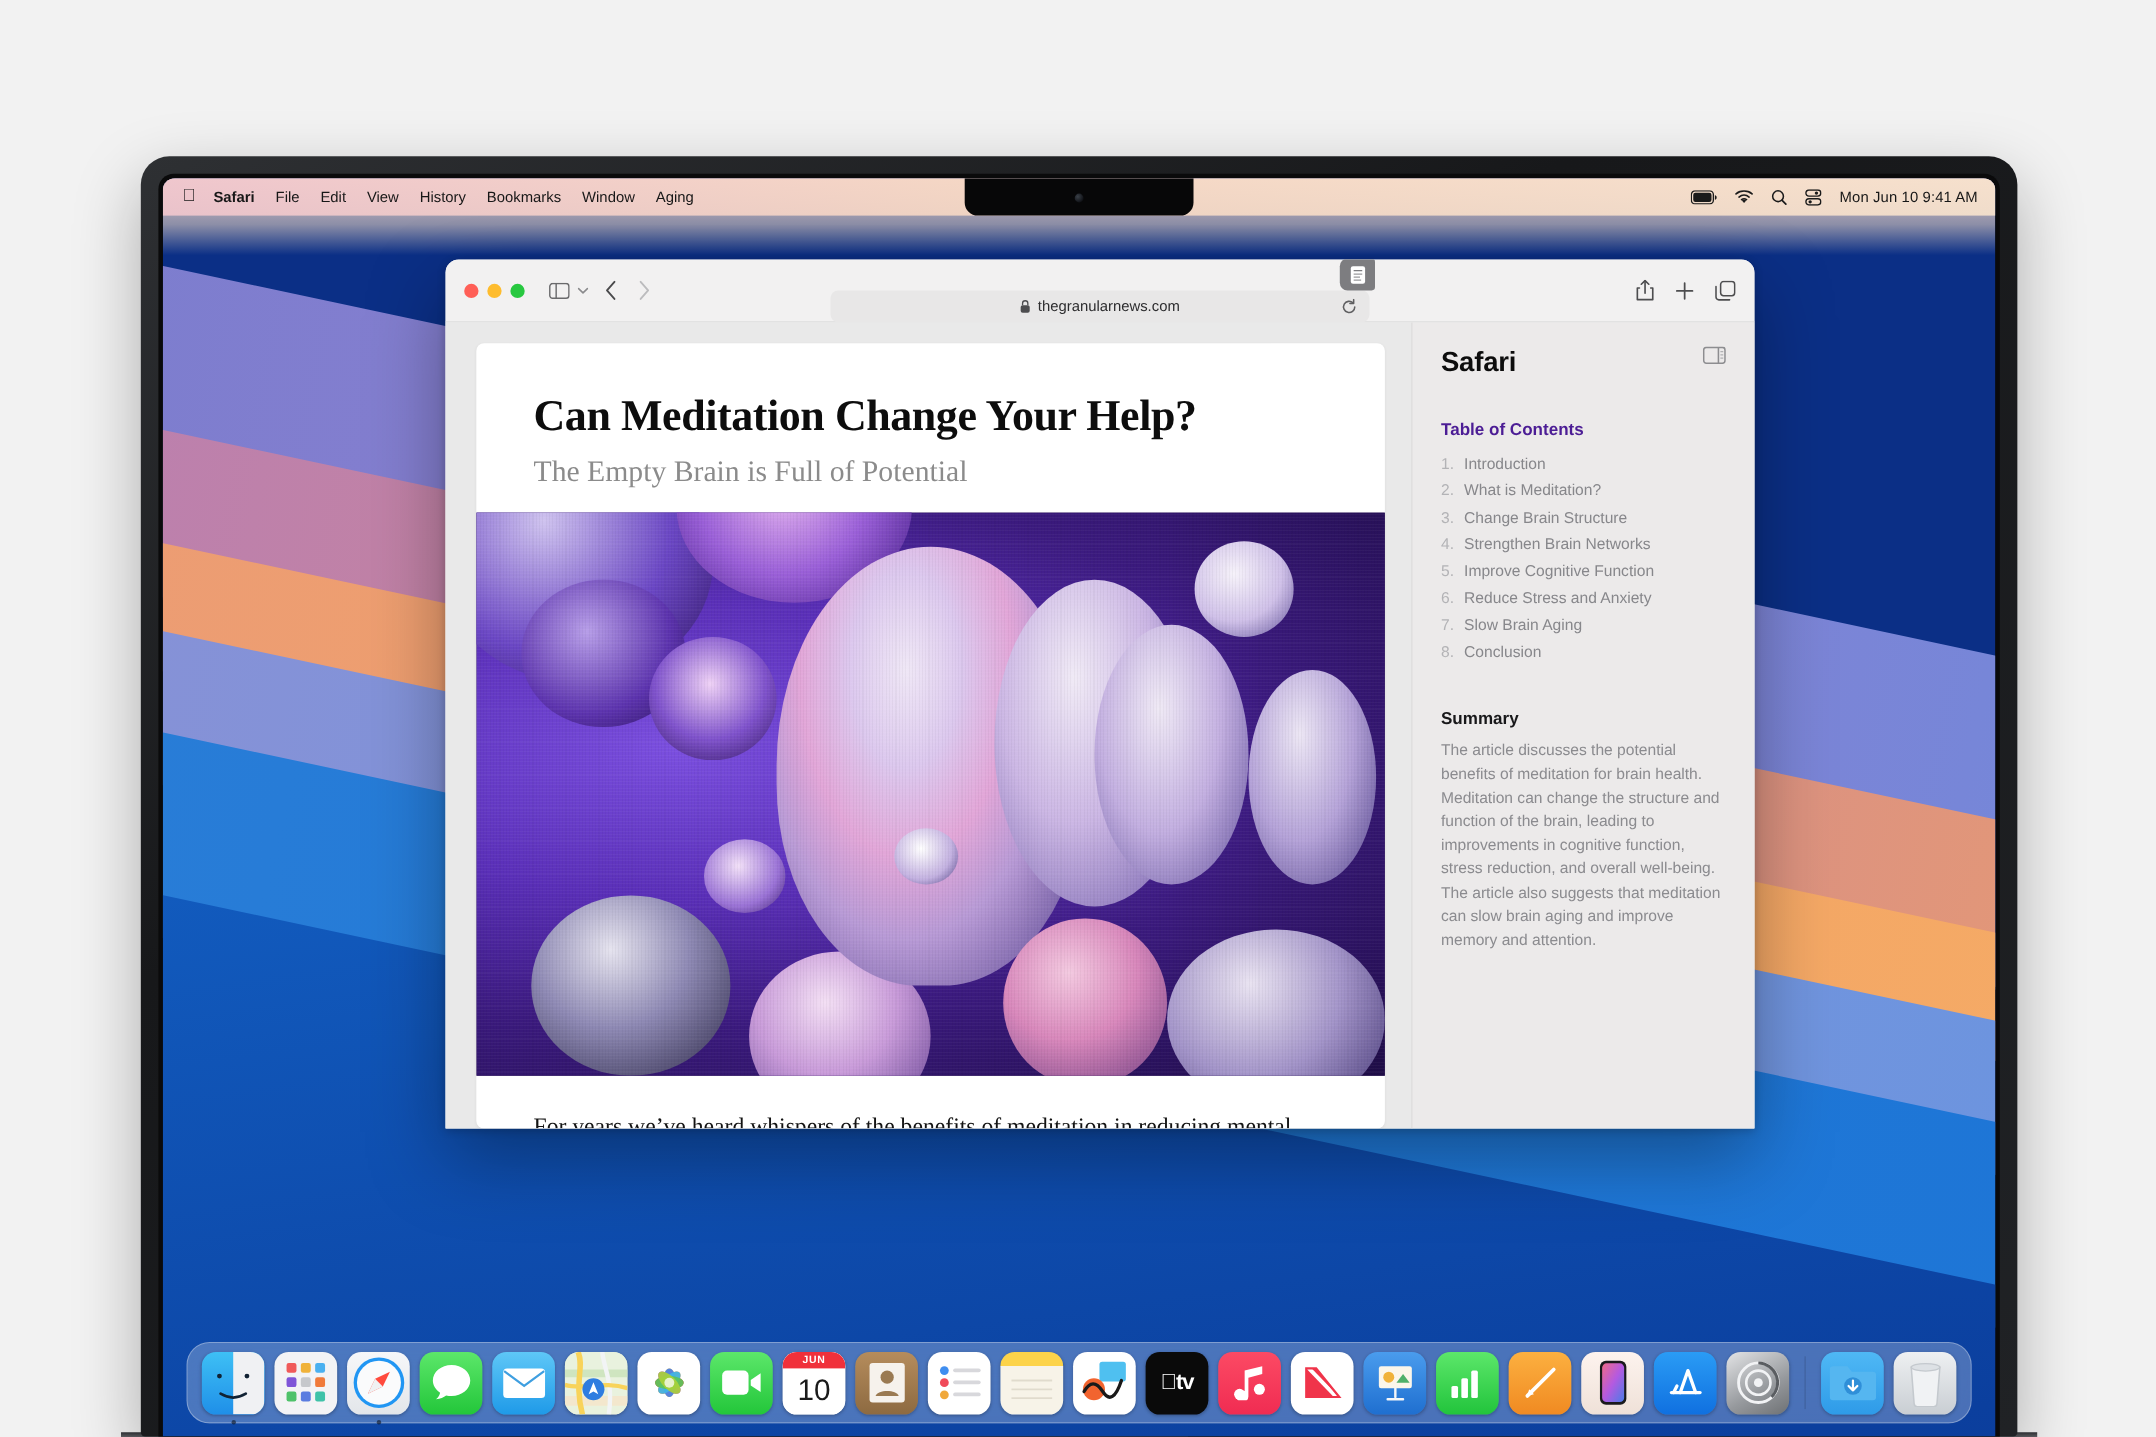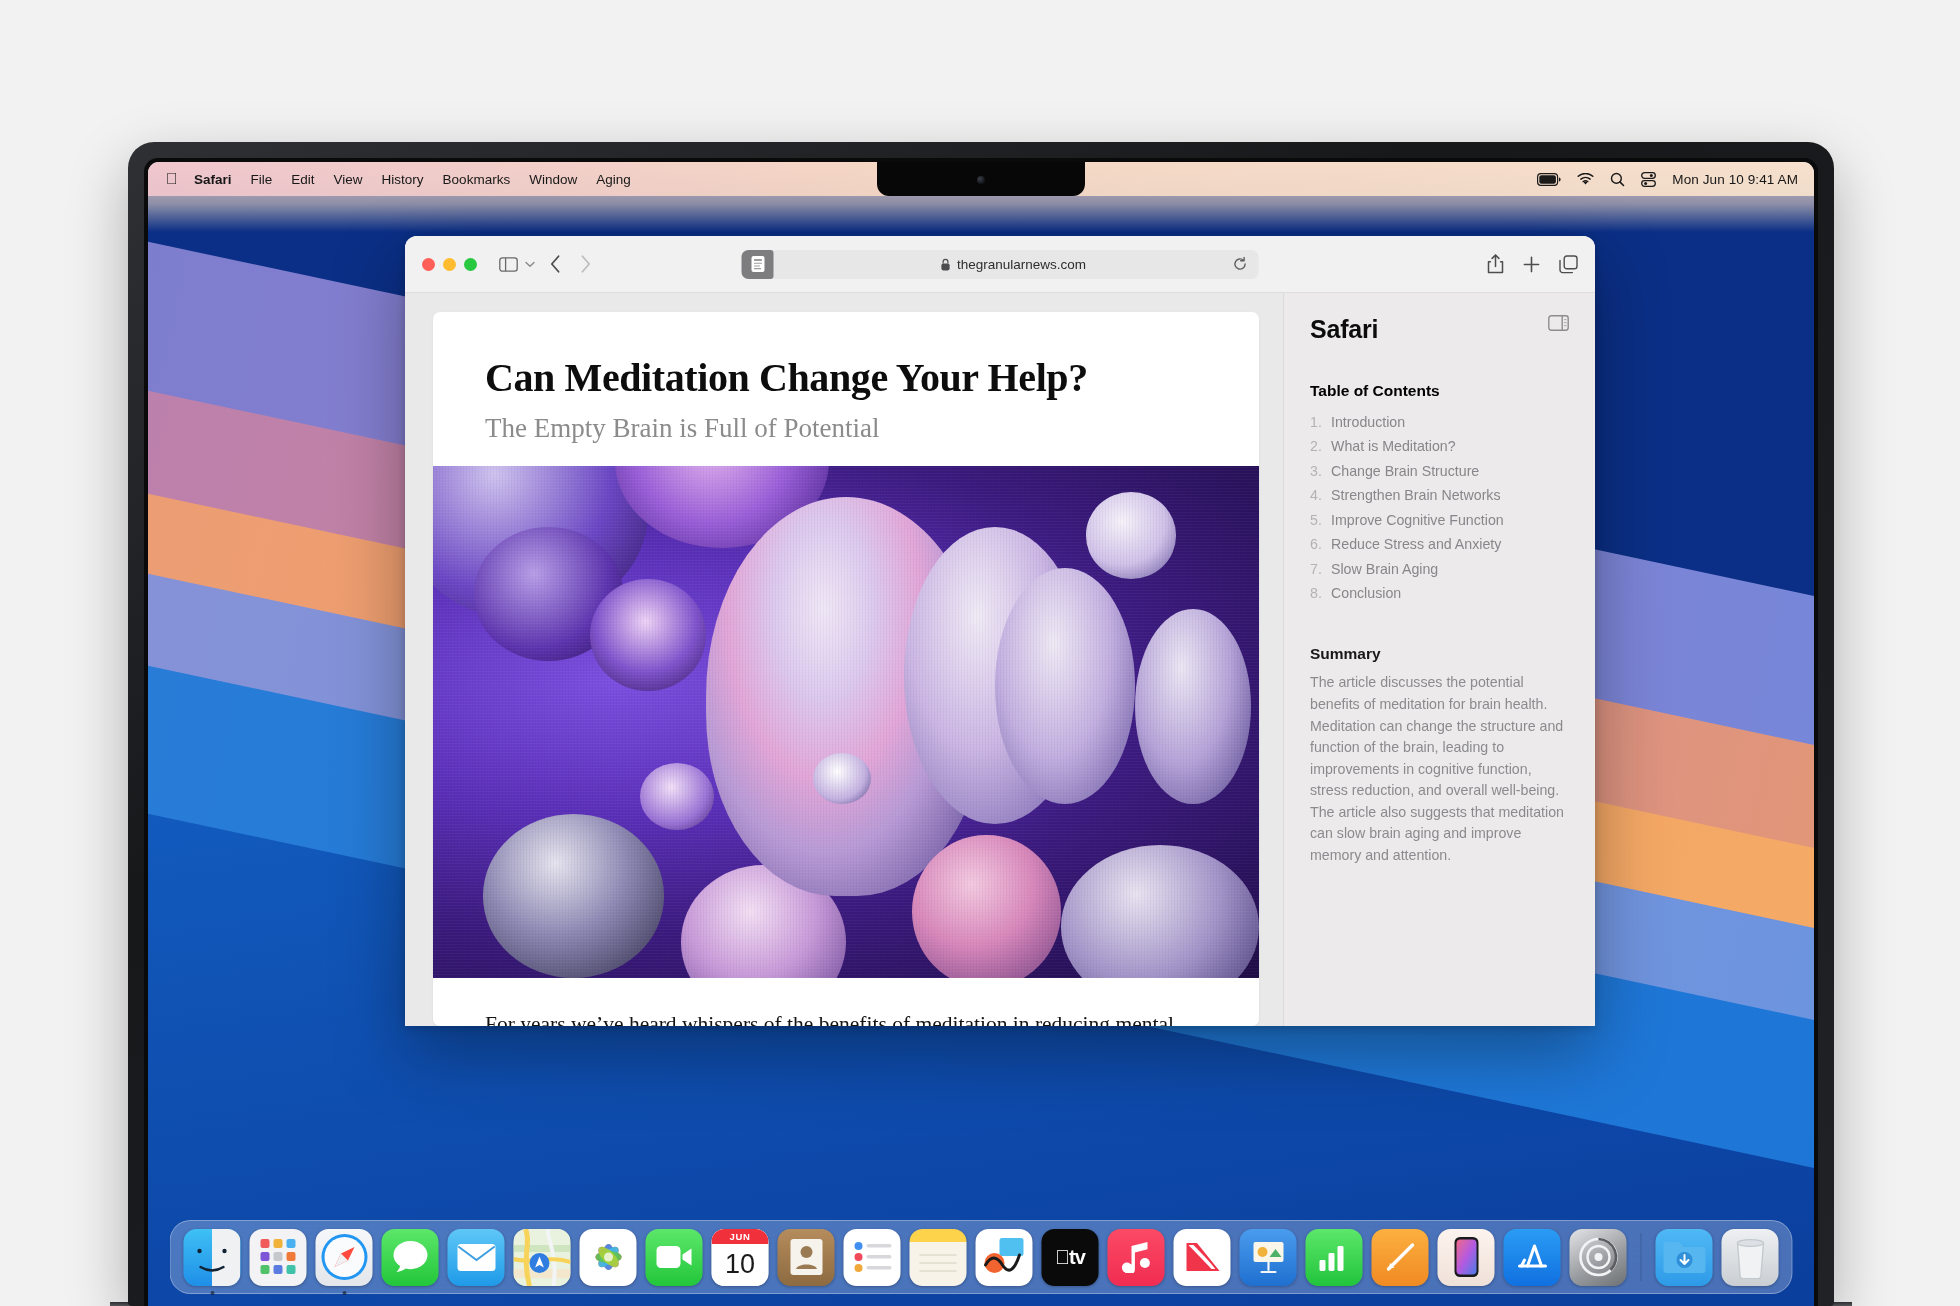--- a/index.html
+++ b/index.html
@@ -110,21 +110,21 @@
     position:relative;
   }
   .lights { display:flex; gap:8px; align-items:center; margin-right:17px; }
   .light { width:13px; height:13px; border-radius:50%; }
   .l-red{ background:#ff5f57; } .l-yel{ background:#febc2e; } .l-grn{ background:#28c840; }
 
   .tb-btn { width:28px; height:26px; display:flex; align-items:center; justify-content:center; color:#5b5b5d; }
   .tb-chev { width:16px; display:flex; align-items:center; justify-content:center; color:#8a8a8c; margin-right:2px; }
   .tb-nav { width:30px; display:flex; align-items:center; justify-content:center; }
 
-  .urlwrap { position:absolute; left:50%; transform:translateX(-50%); display:flex; align-items:flex-end; }
+  .urlwrap { position:absolute; left:50%; transform:translateX(-50%); display:flex; align-items:flex-end;flex-direction:column; }
   .reader-btn {
     width:32px; height:29px; border-radius:7px 3px 3px 7px;
     background:#7d7d80; display:flex; align-items:center; justify-content:center;
     margin-right:-5px; z-index:2;
   }
   .urlfield {
     width:490px; height:29px; background:#e8e7e7; border-radius:7px;
     display:flex; align-items:center; justify-content:center;
     position:relative; font-size:13.5px; color:#2d2d2f;
   }
@@ -177,21 +177,21 @@
     font-size:21.5px; line-height:1.52; color:#131313;
   }
 
   
   .reader-pane {
     width:312px; background:#eceaea; padding:22px 26px 0 26px;
     border-left:1px solid #dcdada;
   }
   .reader-top { display:flex; align-items:flex-start; justify-content:space-between; }
   .reader-title { font-size:25px; font-weight:700; color:#0d0d0d; letter-spacing:-.2px; }
-  .reader-sec { font-size:15.5px; font-weight:700; color:#000000; margin:38px 0 10px; }
+  .reader-sec { font-size:15.5px; font-weight:700; color:#4c1d95; margin:38px 0 10px; }
   .toc { list-style:none; }
   .toc li { display:flex; gap:6px; font-size:14.2px; line-height:1.72; color:#87878b; }
   .toc li .num { color:#b3b3b6; min-width:15px; }
   .summary-h { font-size:15.5px; font-weight:700; color:#18181a; margin:40px 0 9px; }
   .summary-p { font-size:14.2px; line-height:1.52; color:#8b8b8f; }
 
   
   .dock {
     position:absolute; left:50%; transform:translateX(-50%);
     bottom:12px; height:74px;

